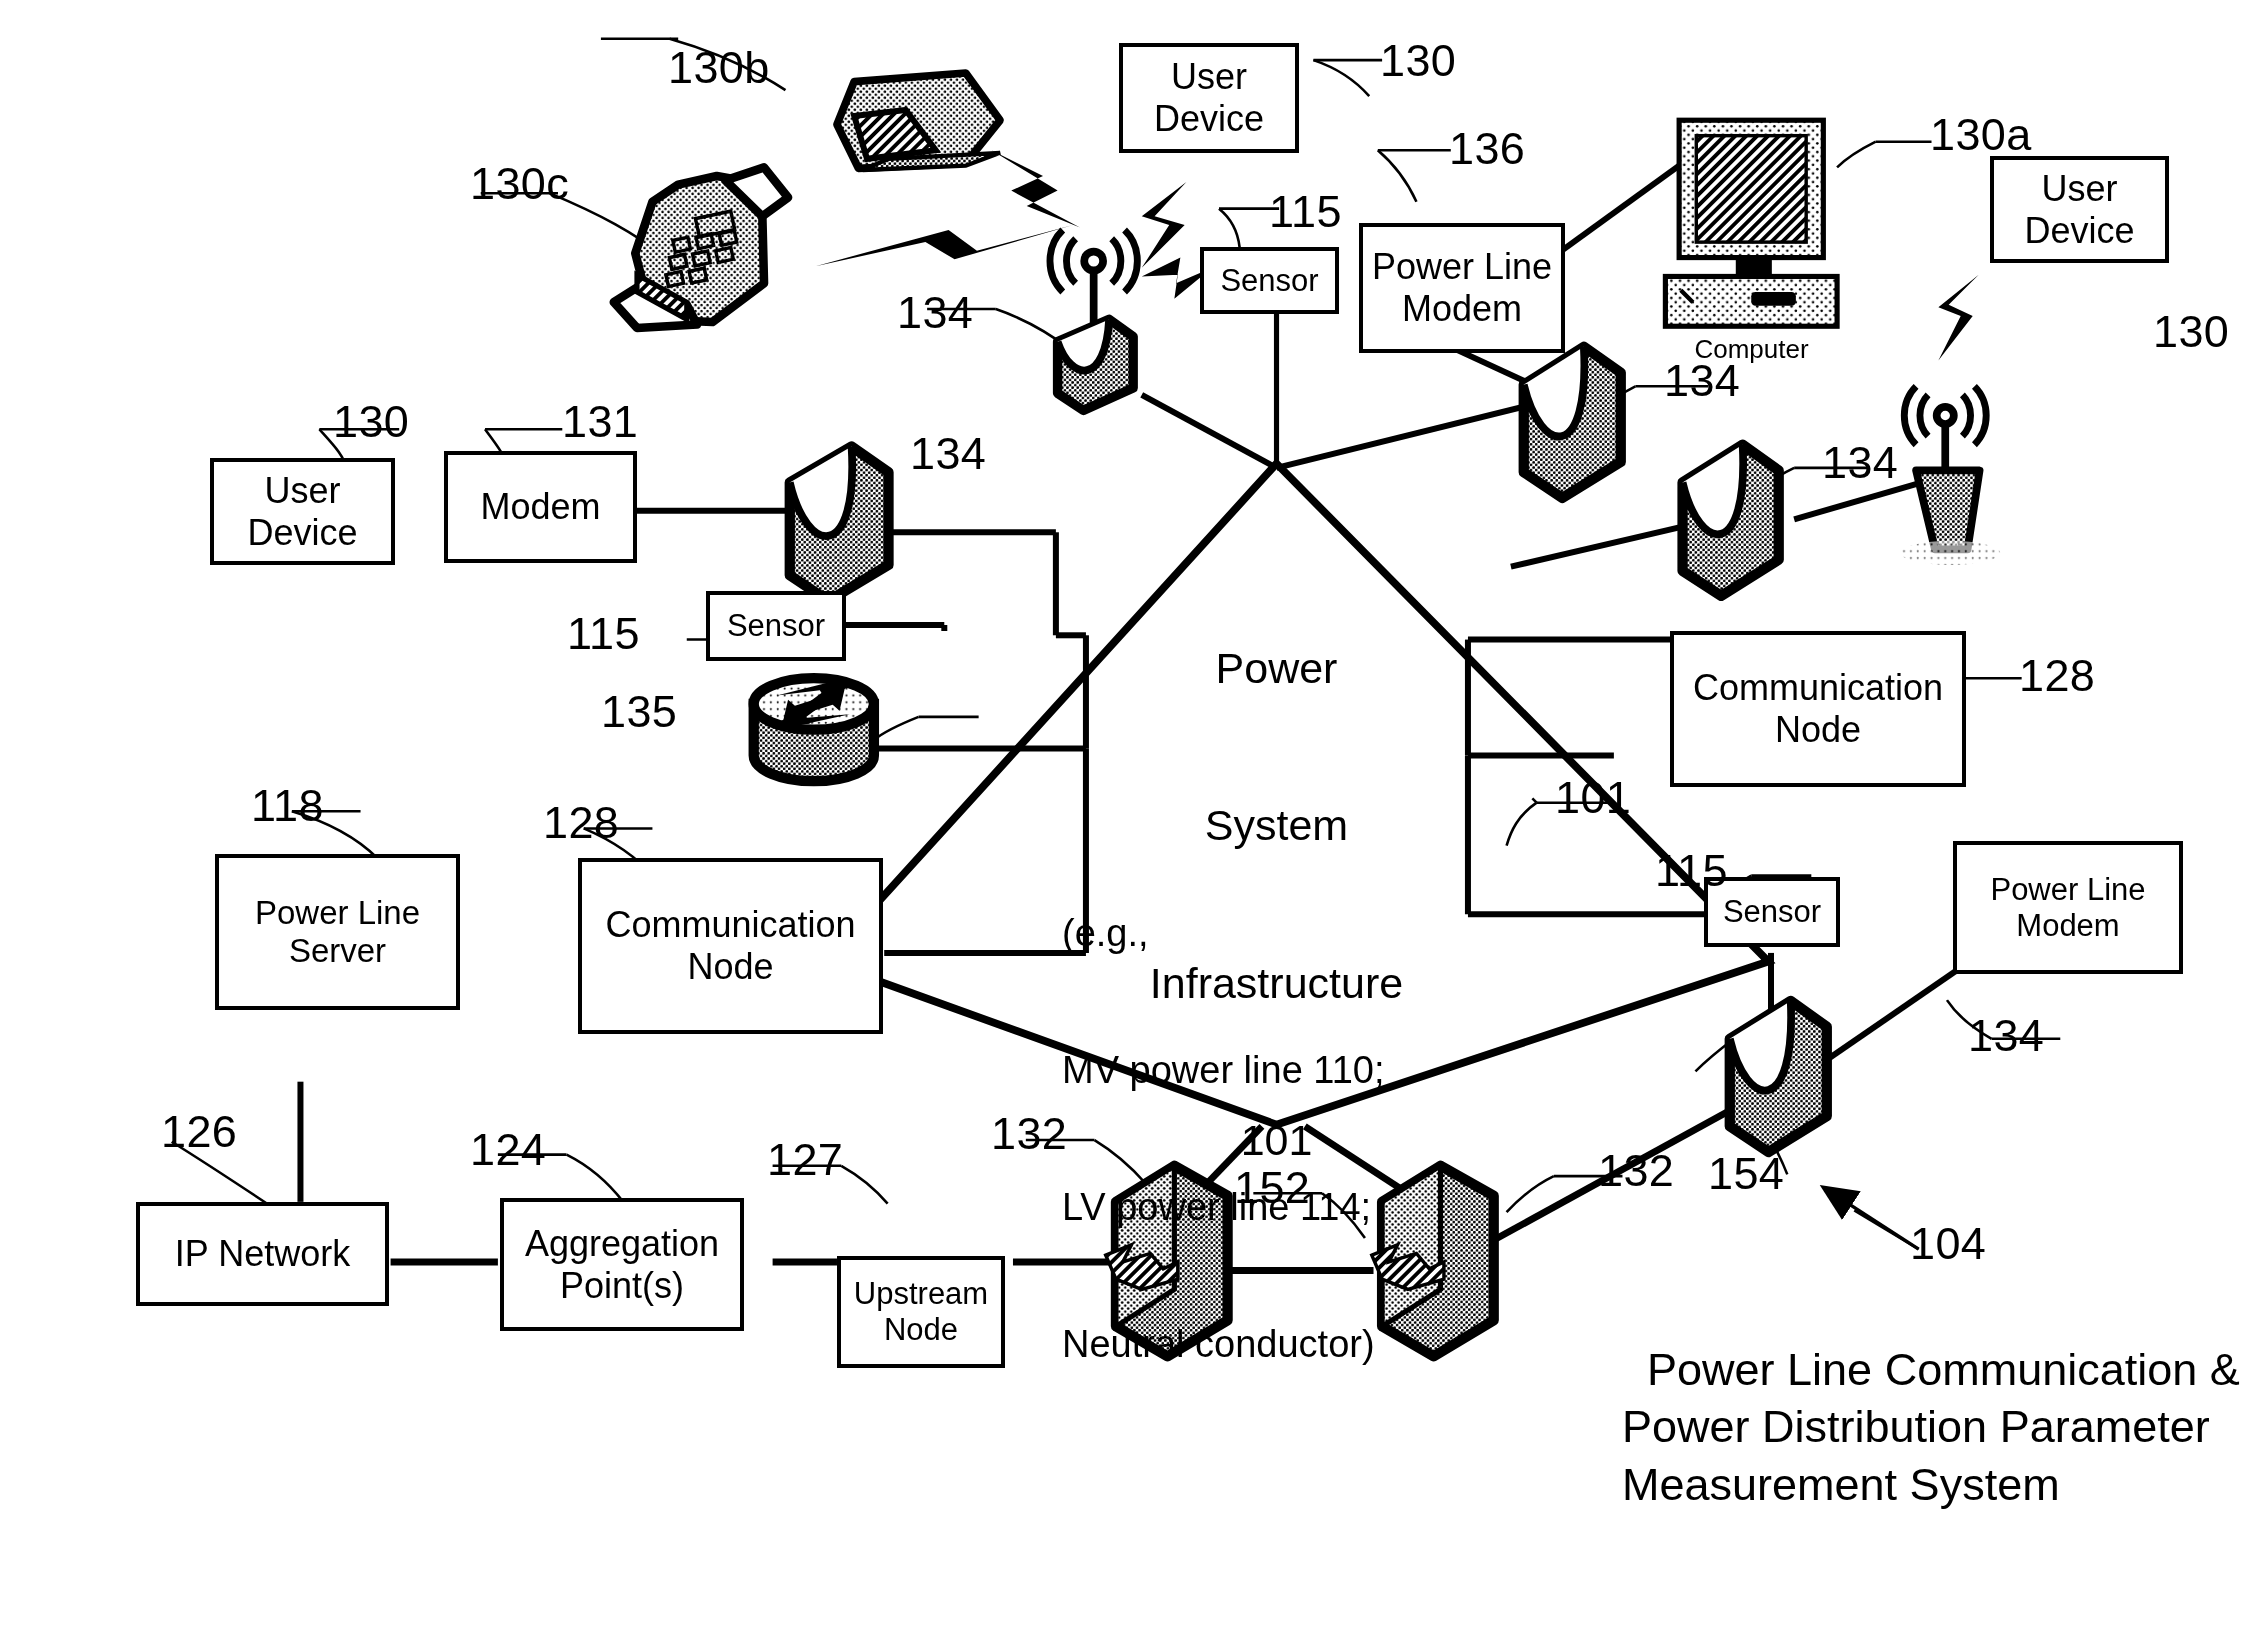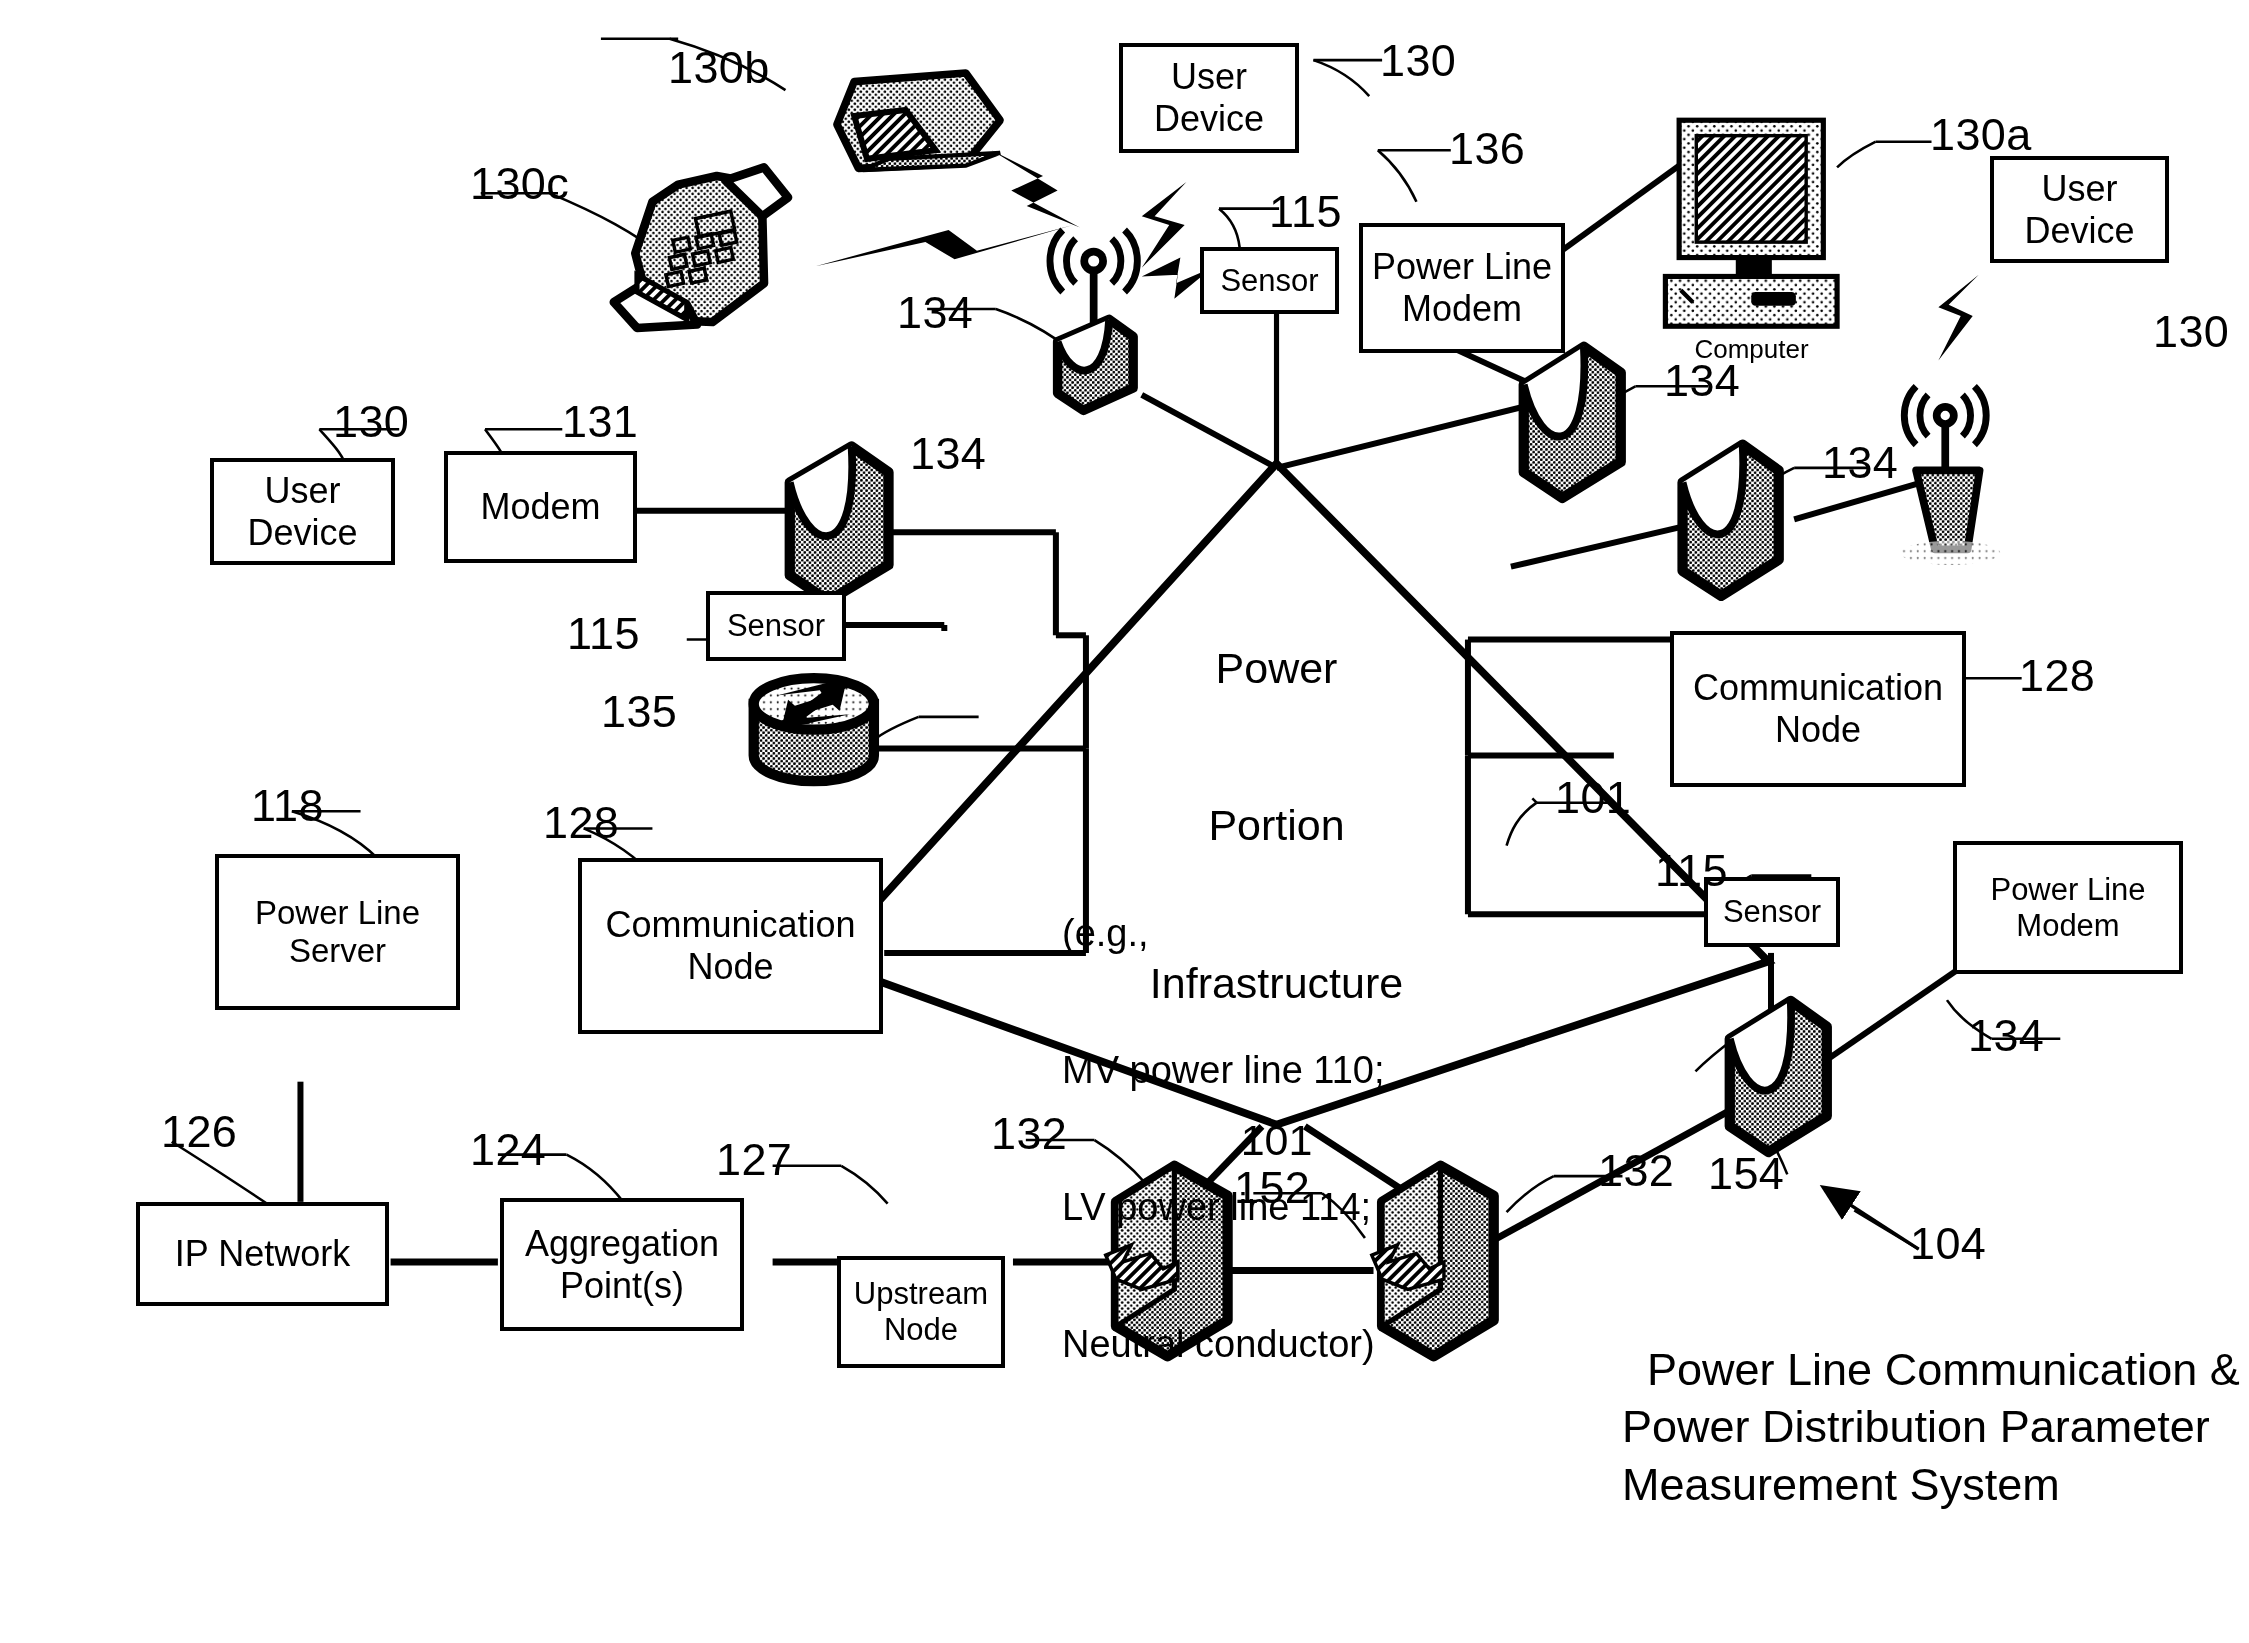--- a/index.html
+++ b/index.html
@@ -358,21 +358,21 @@
 Point(s)</span>
 </div>
 
 <div class="box" style="left:837px;top:1256px;width:168px;height:112px;">
   <span class="boxtxt" style="white-space:pre-line;font-size:31px;">Upstream
 Node</span>
 </div>
 
 <div class="lbl centerlbl" style="left:1062px;top:537px;width:429px;">
   <div>Power</div>
-  <div>Portion</div>
+  <div>System</div>
   <div>Infrastructure</div>
   <div>101</div>
 </div>
 <div class="lbl centerlbl2" style="left:1062px;top:820px;width:429px;">
   <div>(e.g.,</div>
   <div>MV power line 110;</div>
   <div>LV power line 114;</div>
   <div>Neutral conductor)</div>
 </div>
 
@@ -399,21 +399,21 @@
 <div class="lbl refnum" style="left:1822px;top:438px;">134</div>
 <div class="lbl refnum" style="left:567px;top:609px;">115</div>
 <div class="lbl refnum" style="left:2019px;top:651px;">128</div>
 <div class="lbl refnum" style="left:601px;top:687px;">135</div>
 <div class="lbl refnum" style="left:1555px;top:773px;">101</div>
 <div class="lbl refnum" style="left:251px;top:781px;">118</div>
 <div class="lbl refnum" style="left:543px;top:798px;">128</div>
 <div class="lbl refnum" style="left:1655px;top:846px;">115</div>
 <div class="lbl refnum" style="left:161px;top:1107px;">126</div>
 <div class="lbl refnum" style="left:470px;top:1125px;">124</div>
-<div class="lbl refnum" style="left:716px;top:1135px;">127</div>
+<div class="lbl refnum" style="left:767px;top:1135px;">127</div>
 <div class="lbl refnum" style="left:991px;top:1109px;">132</div>
 <div class="lbl refnum" style="left:1234px;top:1163px;">152</div>
 <div class="lbl refnum" style="left:1598px;top:1146px;">132</div>
 <div class="lbl refnum" style="left:1968px;top:1011px;">134</div>
 <div class="lbl refnum" style="left:1708px;top:1149px;">154</div>
 <div class="lbl refnum" style="left:1910px;top:1219px;">104</div>
 
 </div>
 
 

